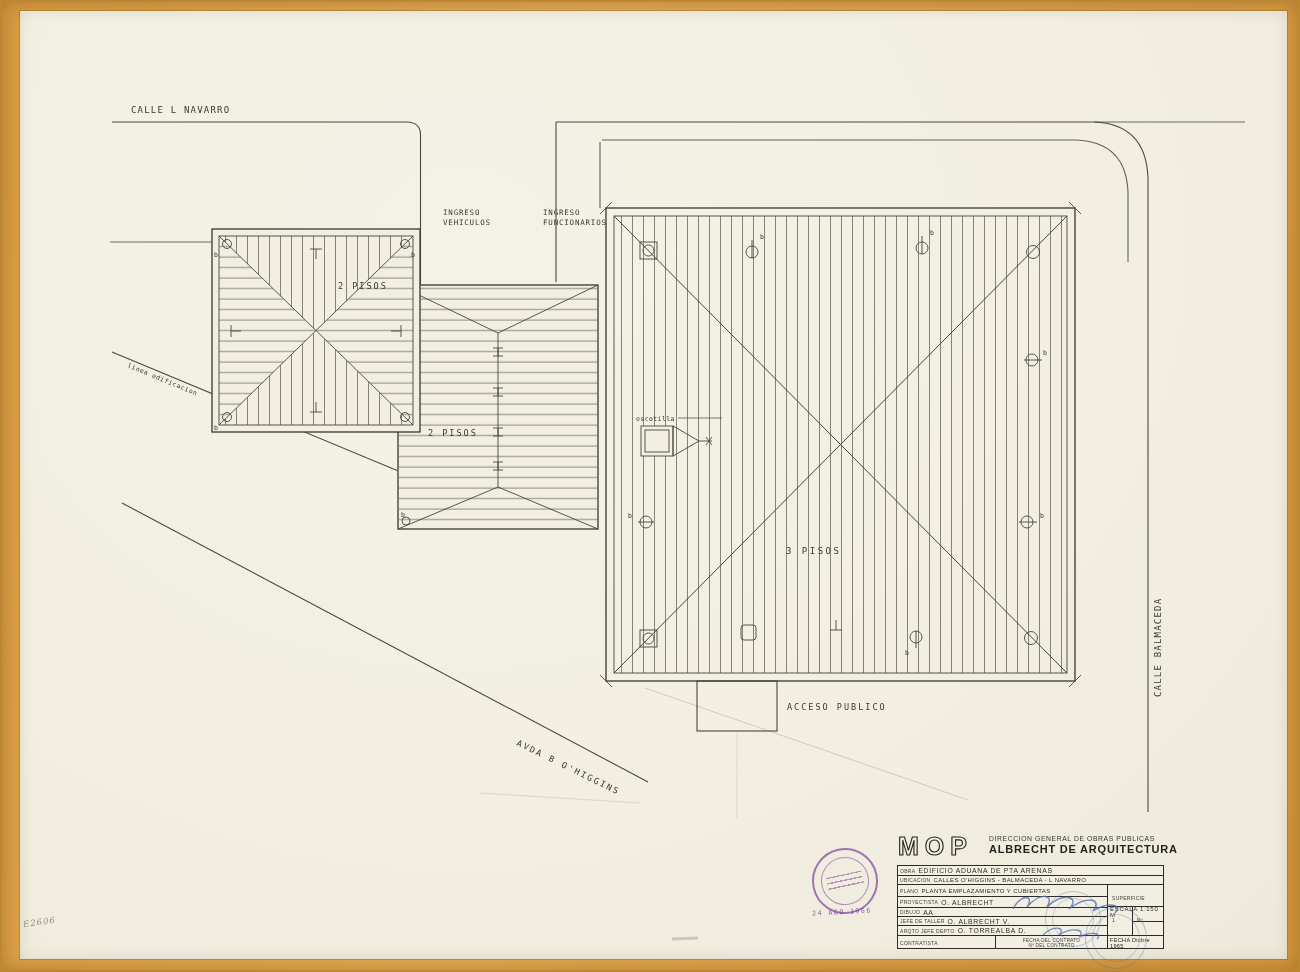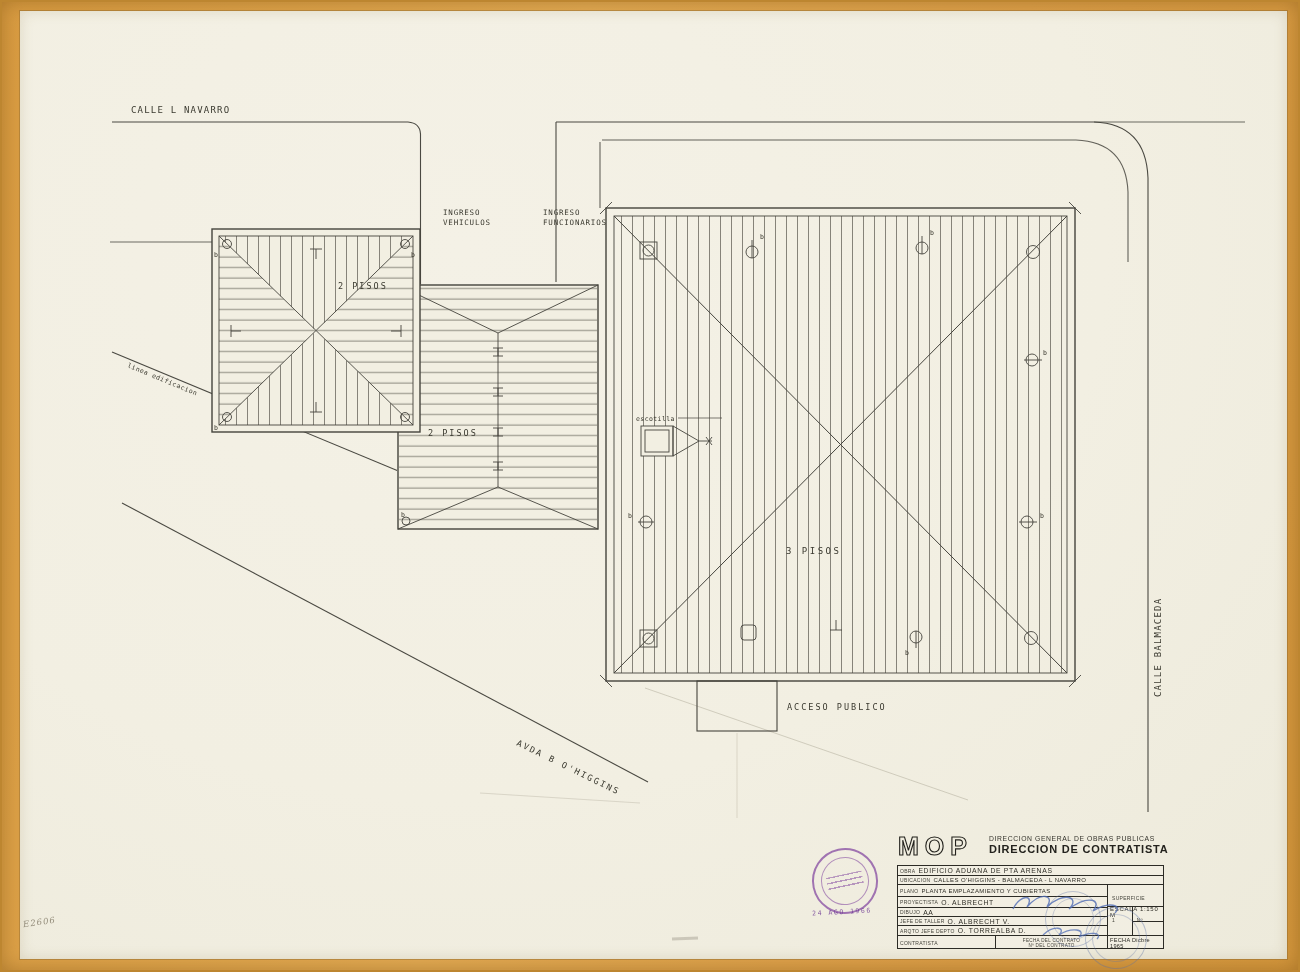--- a/index.html
+++ b/index.html
@@ -222,21 +222,21 @@
     </g>
   </svg>
 
   <div id="titleblock">
     <div class="tb-header">
       <svg class="mop" width="92" height="28" viewBox="0 0 92 28">
         <text x="1" y="22" class="mop-text">MOP</text>
       </svg>
       <div class="agency">
         <div class="agency1">DIRECCION GENERAL DE OBRAS PUBLICAS</div>
-        <div class="agency2">DIRECCION DE CONTRATISTA</div>
+        <div class="agency2">ALBRECHT DE ARQUITECTURA</div>
       </div>
     </div>
 
     <div class="tb-table">
       <div class="row r-obra">
         <span class="lab">OBRA</span>
         <span class="val">EDIFICIO ADUANA DE PTA ARENAS</span>
       </div>
       <div class="row r-ubic">
         <span class="lab">UBICACION</span>

